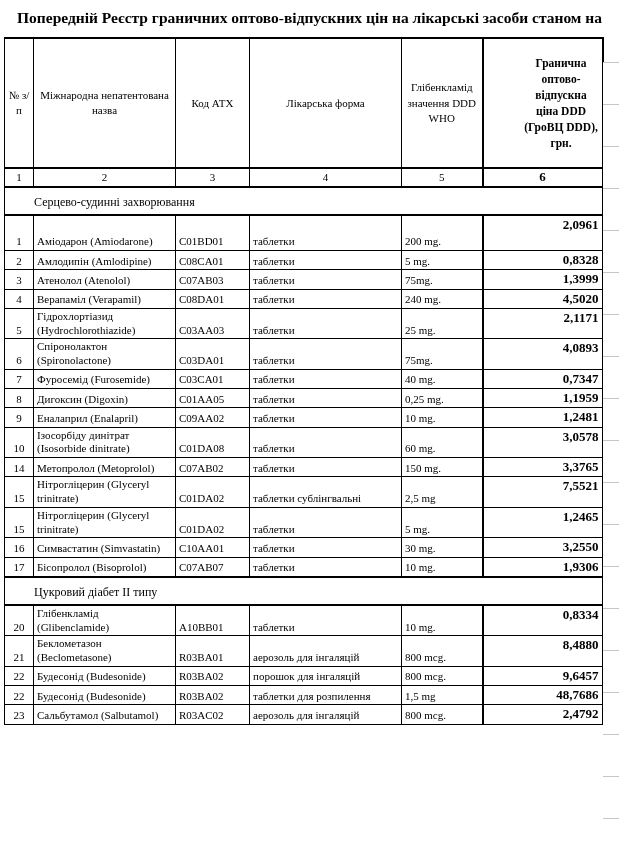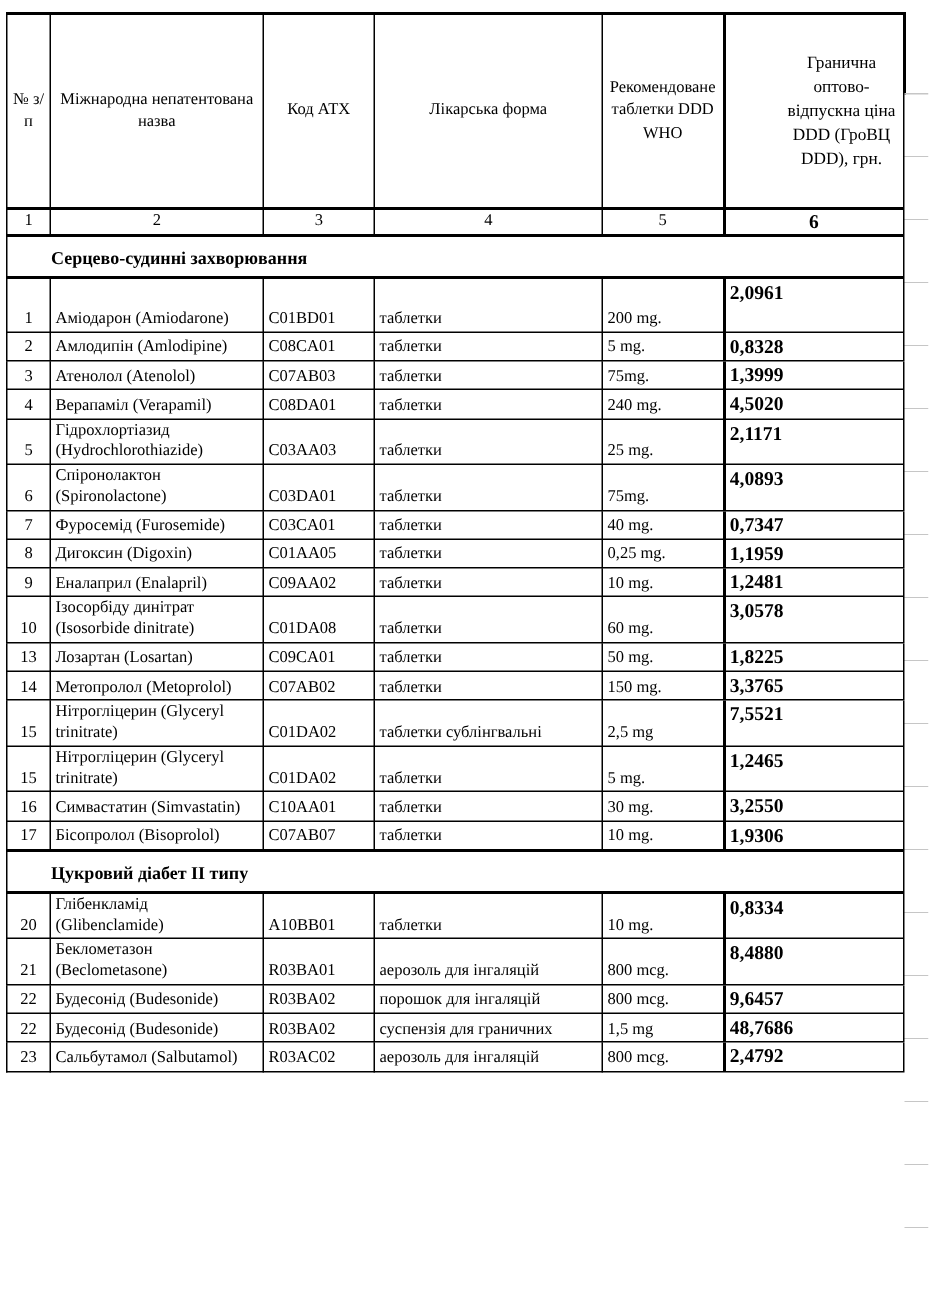--- a/index.html
+++ b/index.html
@@ -22,67 +22,68 @@
     line-height:1.25;word-wrap:break-word;
   }
   thead th{
     text-align:center;vertical-align:middle;height:126px;line-height:1.4;
   }
   thead th.b-top, tr.colnum-row td{border-top-width:2px;}
   thead th{border-top:2px solid #000;}
   th.c-price,td.c-price{
     border-left:2px solid #000;border-right:2px solid #000;
   }
-  th.c-price{font-weight:normal;font-size:11.5px;padding-left:40px;}
+  th.c-price{font-weight:bold;font-size:11.5px;padding-left:40px;}
   tr.colnum-row td{
     text-align:center;height:14px;border-bottom:2px solid #000;
     vertical-align:middle;padding:0 3px;
   }
   tr.section-row td{
     border-top:2px solid #000;border-bottom:2px solid #000;
     border-right:2px solid #000;
-    font-weight:bold;font-size:12px;padding:2px 3px 4px 29px;
+    font-weight:normal;font-size:12px;padding:2px 3px 4px 29px;
     height:20px;vertical-align:bottom;
   }
   tbody tr{height:18px;}
   tbody tr.first-row{height:36px;}
   td.c-num{text-align:center;}
   td.c-price{
-    font-weight:bold;font-size:13px;text-align:left;
+    font-weight:bold;font-size:13px;text-align:right;
     vertical-align:top;padding-top:1px;
   }
   
   .edge-strip{
     position:absolute;left:603px;top:62px;width:16px;height:792px;
     background:repeating-linear-gradient(to bottom,#ffffff 0 41px,#c6c6c6 41px 42px);
     border-top:1px solid #c6c6c6;
   }
 </style>
 </head>
 <body>
 
 <div class="title">
+  <div>Попередній Реєстр граничних оптово-відпускних цін на лікарські засоби станом на</div>
 </div>
 
 <table>
   <colgroup>
     <col style="width:29px">
       <col style="width:142px">
       <col style="width:74px">
     <col style="width:152px">
       <col style="width:81px">
       <col style="width:120px">
   </colgroup>
   <thead>
     <tr>
       <th>№ з/п</th>
       <th>Міжнародна непатентована назва</th>
       <th>Код АТХ</th>
       <th>Лікарська форма</th>
-      <th>Рекомендоване таблетки DDD WHO</th>
+      <th>Глібенкламід значення DDD WHO</th>
       <th class="c-price">Гранична оптово-відпускна ціна  DDD (ГроВЦ DDD), грн.</th>
     </tr>
     <tr class="colnum-row">
       <td>1</td>
       <td>2</td>
       <td>3</td>
       <td>4</td>
       <td>5</td>
       <td class="c-price">6</td>
     </tr>
@@ -165,28 +166,20 @@
       </tr>
       <tr>
         <td class="c-num">10</td>
         <td class="c-name">Ізосорбіду динітрат (Isosorbide dinitrate)</td>
         <td class="c-atc">C01DA08</td>
         <td class="c-form">таблетки</td>
         <td class="c-ddd">60 mg.</td>
         <td class="c-price">3,0578</td>
       </tr>
       <tr>
-        <td class="c-num">13</td>
-        <td class="c-name">Лозартан (Losartan)</td>
-        <td class="c-atc">C09CA01</td>
-        <td class="c-form">таблетки</td>
-        <td class="c-ddd">50 mg.</td>
-        <td class="c-price">1,8225</td>
-      </tr>
-      <tr>
         <td class="c-num">14</td>
         <td class="c-name">Метопролол (Metoprolol)</td>
         <td class="c-atc">C07AB02</td>
         <td class="c-form">таблетки</td>
         <td class="c-ddd">150 mg.</td>
         <td class="c-price">3,3765</td>
       </tr>
       <tr>
         <td class="c-num">15</td>
         <td class="c-name">Нітрогліцерин (Glyceryl trinitrate)</td>
@@ -243,21 +236,21 @@
         <td class="c-name">Будесонід (Budesonide)</td>
         <td class="c-atc">R03BA02</td>
         <td class="c-form">порошок для інгаляцій</td>
         <td class="c-ddd">800 mcg.</td>
         <td class="c-price">9,6457</td>
       </tr>
       <tr>
         <td class="c-num">22</td>
         <td class="c-name">Будесонід (Budesonide)</td>
         <td class="c-atc">R03BA02</td>
-        <td class="c-form">суспензія для граничних</td>
+        <td class="c-form">таблетки для розпилення</td>
         <td class="c-ddd">1,5 mg</td>
         <td class="c-price">48,7686</td>
       </tr>
       <tr>
         <td class="c-num">23</td>
         <td class="c-name">Сальбутамол (Salbutamol)</td>
         <td class="c-atc">R03AC02</td>
         <td class="c-form">аерозоль для інгаляцій</td>
         <td class="c-ddd">800 mcg.</td>
         <td class="c-price">2,4792</td>

